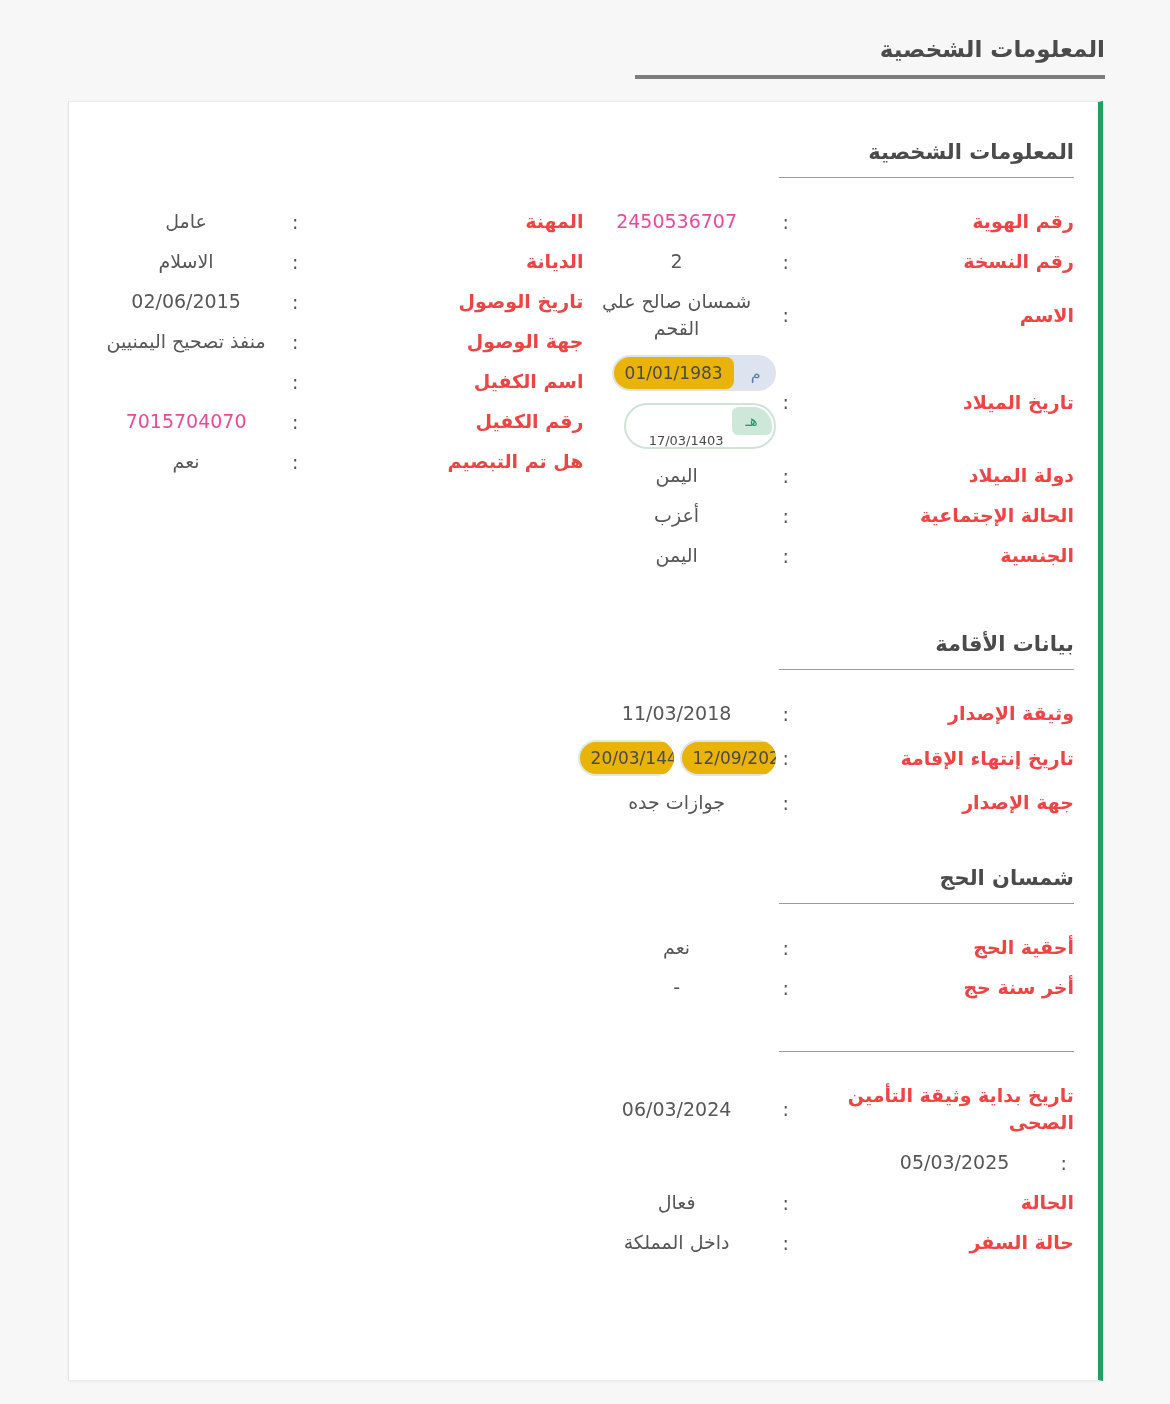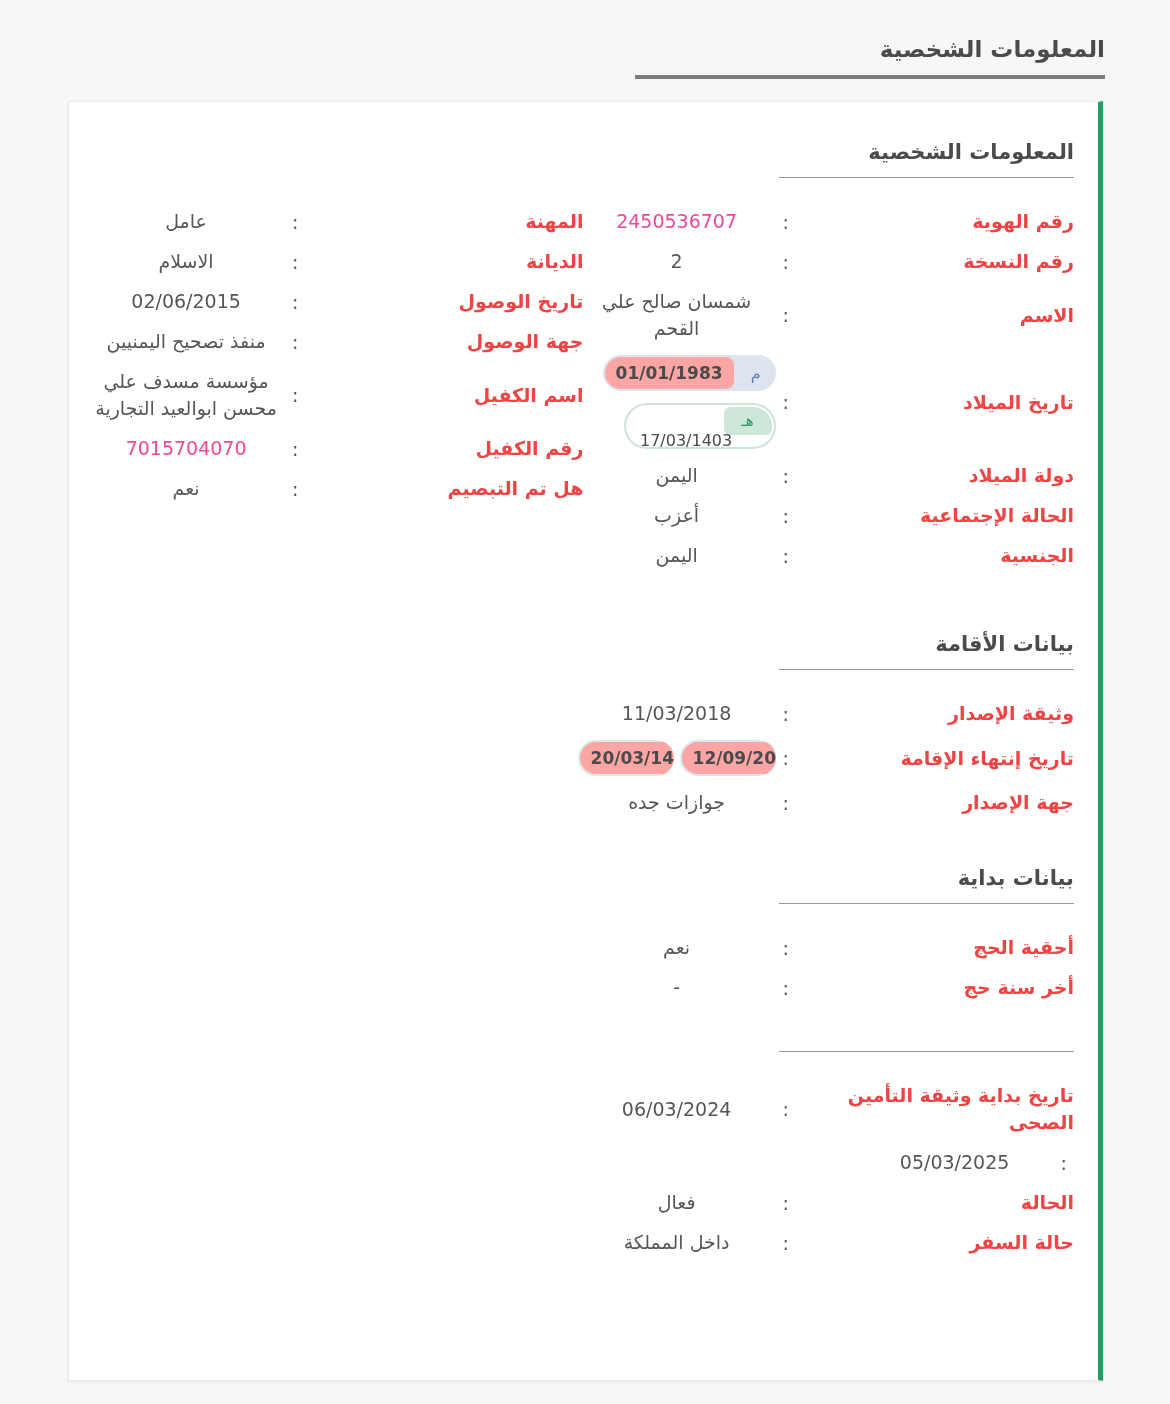--- a/index.html
+++ b/index.html
@@ -47,50 +47,49 @@
   }
   .val.green { color:#ec4899; }
   
   .pill {
     direction:ltr;
     display:flex; align-items:stretch;
     height:36px; border-radius:18px; overflow:hidden;
     font-size:17px; white-space:nowrap;
   }
   .pill .pdate {
-    background:#fca5a5; display:flex; align-items:center;
+    background:#eab308; display:flex; align-items:center;
     padding:0 11px; margin:2px; border-radius:16px 8px 8px 16px;
     color:#4a4a4a;
-    font-weight:bold;
   }
   .pill .ptag {
     width:40px; display:flex; align-items:center; justify-content:center;
     font-size:16px;
   }
   .pill.greg  { background:#dee4ef; }
   .pill.greg .ptag  { color:#5b7db1; }
   .pill.hijri { background:#d8ecdf; }
   .pill-stack { direction:ltr; display:flex; flex-direction:column; align-items:flex-end; gap:12px; }
   .pill-row   { direction:ltr; display:flex; justify-content:flex-end; gap:6px; }
   
   .pill.hijri-of {
     position:relative; width:152px; height:46px;
     background:#fff; border:2px solid #cfe4d7; border-radius:23px;
     overflow:visible;
   }
   .pill.hijri-of .ptag {
     position:absolute; top:2px; right:2px;
-    width:48px; height:28px; background:#cde8d9;
+    width:40px; height:28px; background:#cde8d9;
     border-radius:6px 19px 6px 6px;
     color:#2f9868; font-size:15px;
   }
   .pill.hijri-of .pdate-of {
     position:absolute; bottom:-7px; left:12px;
     width:97px; overflow:hidden; white-space:nowrap;
-    color:#4a4a4a; font-size:16px;
+    color:#4a4a4a; font-size:13px;
   }
 </style>
 </head>
 <body>
 
 <div class="title-block">
   <div class="page-title">المعلومات الشخصية</div>
   <div class="title-underline"></div>
 </div>
 
@@ -167,21 +166,20 @@
           <span class="val">02/06/2015</span>
         </div>
         <div class="row">
           <span class="lbl">جهة الوصول</span>
           <span class="colon">:</span>
           <span class="val">منفذ تصحيح اليمنيين</span>
         </div>
         <div class="row">
           <span class="lbl">اسم الكفيل</span>
           <span class="colon">:</span>
-          <span class="val">مؤسسة مسدف علي محسن ابوالعيد التجارية</span>
         </div>
         <div class="row">
           <span class="lbl">رقم الكفيل</span>
           <span class="colon">:</span>
           <span class="val green">7015704070</span>
         </div>
         <div class="row">
           <span class="lbl">هل تم التبصيم</span>
           <span class="colon">:</span>
           <span class="val">نعم</span>
@@ -218,21 +216,21 @@
       </div>
       <div class="row">
         <span class="lbl">جهة الإصدار</span>
         <span class="colon">:</span>
         <span class="val">جوازات جده</span>
       </div>
     </div>
   </div>
 
   <div class="section">
-    <div class="section-title">بيانات بداية</div>
+    <div class="section-title">شمسان الحج</div>
     <div class="section-underline"></div>
     <div class="section-body">
       <div class="row">
         <span class="lbl">أحقية الحج</span>
         <span class="colon">:</span>
         <span class="val">نعم</span>
       </div>
       <div class="row">
         <span class="lbl">أخر سنة حج</span>
         <span class="colon">:</span>

